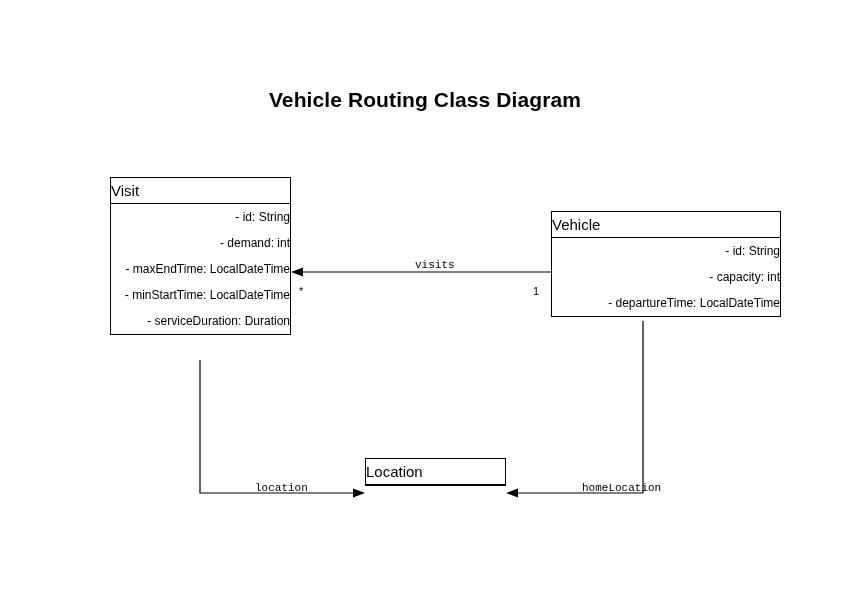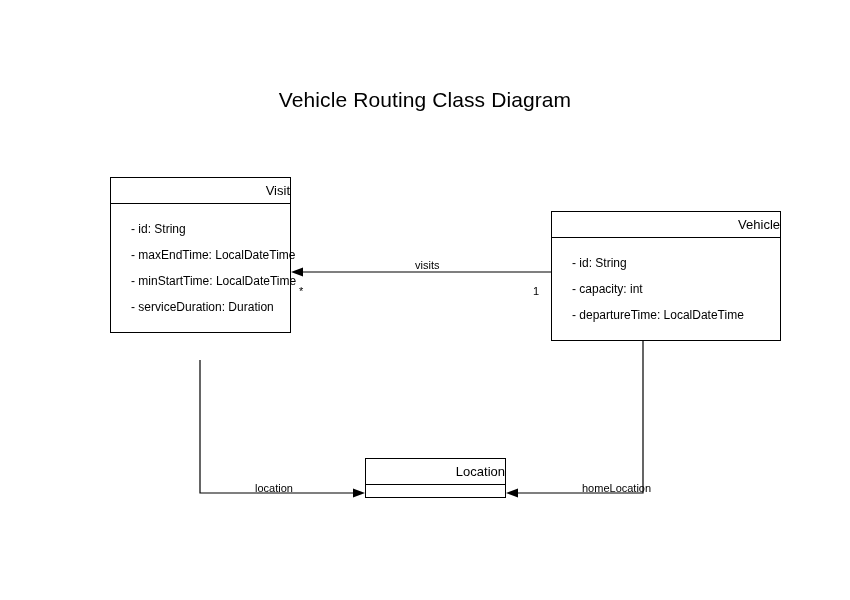--- a/index.html
+++ b/index.html
@@ -25,48 +25,49 @@
   }
 
   
   .diagram-title {
     position: absolute;
     left: 0;
     top: 86px;
     width: 850px;
     text-align: center;
     font-size: 21px;
-    font-weight: normal;
+    font-weight: bold;
     letter-spacing: 0.1px;
     color: #000000;
     line-height: 28px;
   }
 
   
   .uml-class {
     position: absolute;
     background: #ffffff;
     border: 1px solid #000000;
     box-sizing: border-box;
     z-index: 5;
   }
   .uml-class-name {
-    text-align: right;
-    font-size: 13px;
+    text-align: left;
+    font-size: 15px;
     line-height: 25px;
     height: 26px;
     border-bottom: 1px solid #000000;
     box-sizing: border-box;
     color: #000000;
     white-space: nowrap;
   }
   .uml-attrs {
     padding: 0;
-    margin: 12px;
+    margin: 0;
     list-style: none;
+    text-align: right;
   }
   .uml-attr {
     font-size: 12px;
     line-height: 26px;
     height: 26px;
     padding-left: 8px;
     white-space: nowrap;
     color: #000000;
   }
 
@@ -79,20 +80,21 @@
 
   
   .edge-label {
     position: absolute;
     font-size: 11px;
     line-height: 13px;
     color: #000000;
     white-space: nowrap;
     background: transparent;
     z-index: 4;
+    font-family: Liberation Mono, monospace;
   }
   .mult-label {
     position: absolute;
     font-size: 11px;
     line-height: 13px;
     color: #000000;
     white-space: nowrap;
     z-index: 4;
   }
 
@@ -156,20 +158,21 @@
   <div class="mult-label" id="mult-vehicle-one">1</div>
 
   <div class="edge-label" id="label-location">location</div>
 
   <div class="edge-label" id="label-homelocation">homeLocation</div>
 
   <div class="uml-class" id="class-visit">
     <div class="uml-class-name">Visit</div>
     <ul class="uml-attrs">
       <li class="uml-attr">- id: String</li>
+      <li class="uml-attr">- demand: int</li>
       <li class="uml-attr">- maxEndTime: LocalDateTime</li>
       <li class="uml-attr">- minStartTime: LocalDateTime</li>
       <li class="uml-attr">- serviceDuration: Duration</li>
     </ul>
   </div>
 
   <div class="uml-class" id="class-vehicle">
     <div class="uml-class-name">Vehicle</div>
     <ul class="uml-attrs">
       <li class="uml-attr">- id: String</li>

